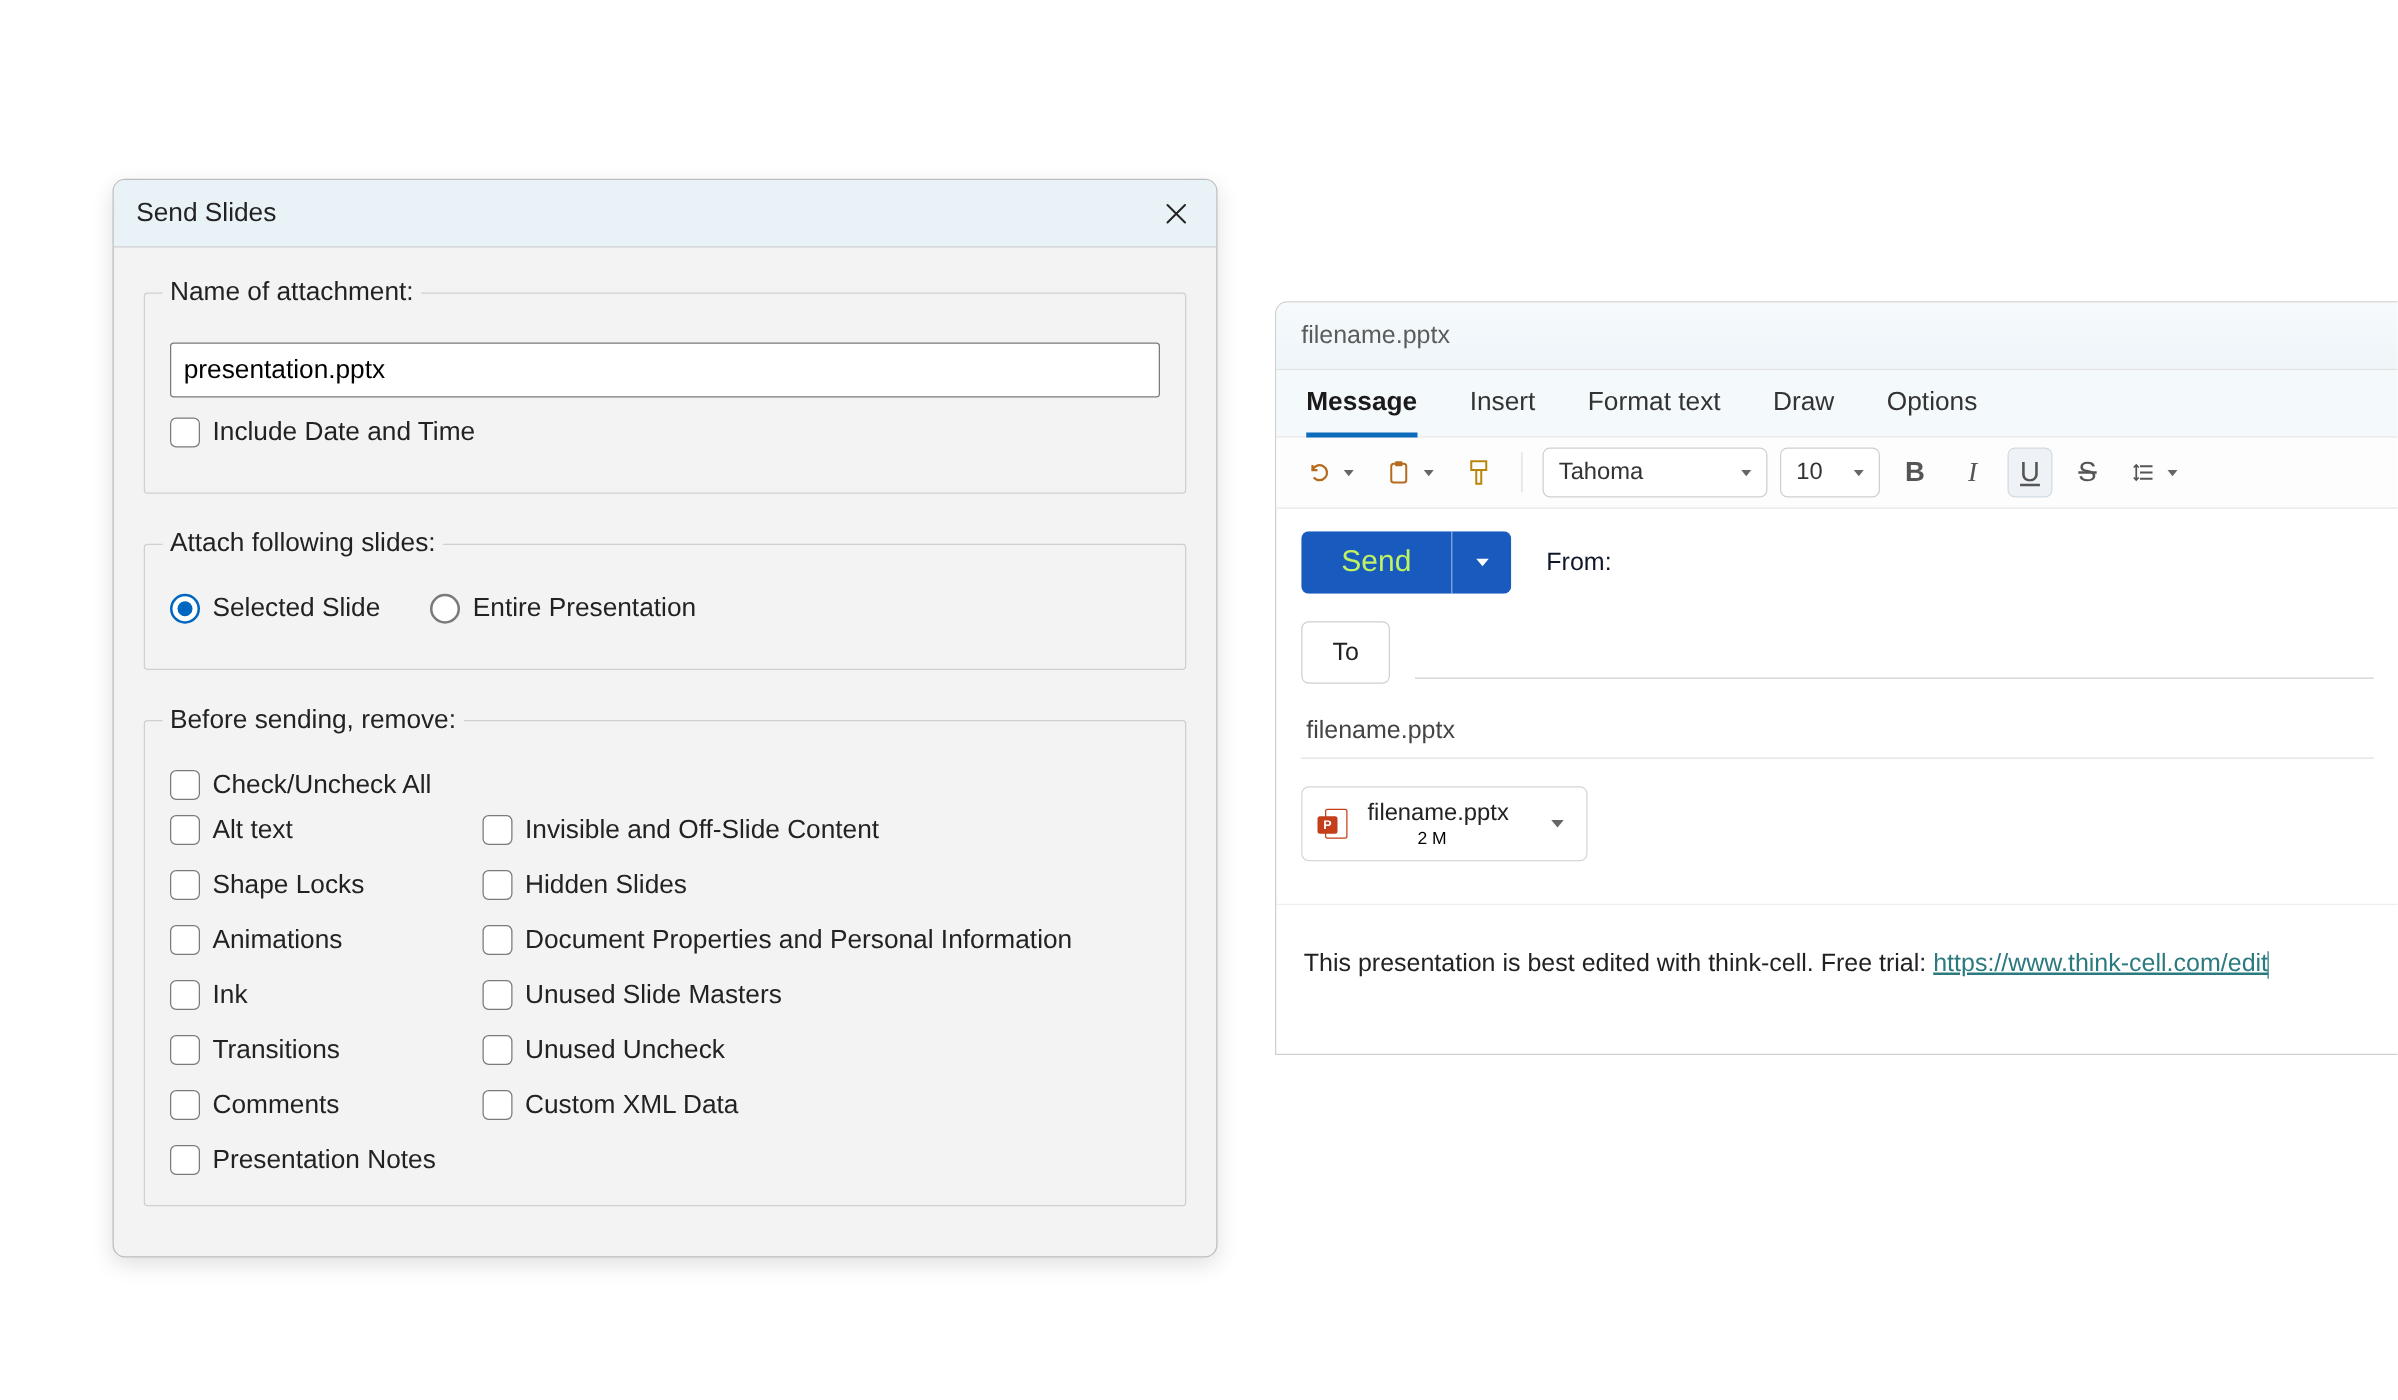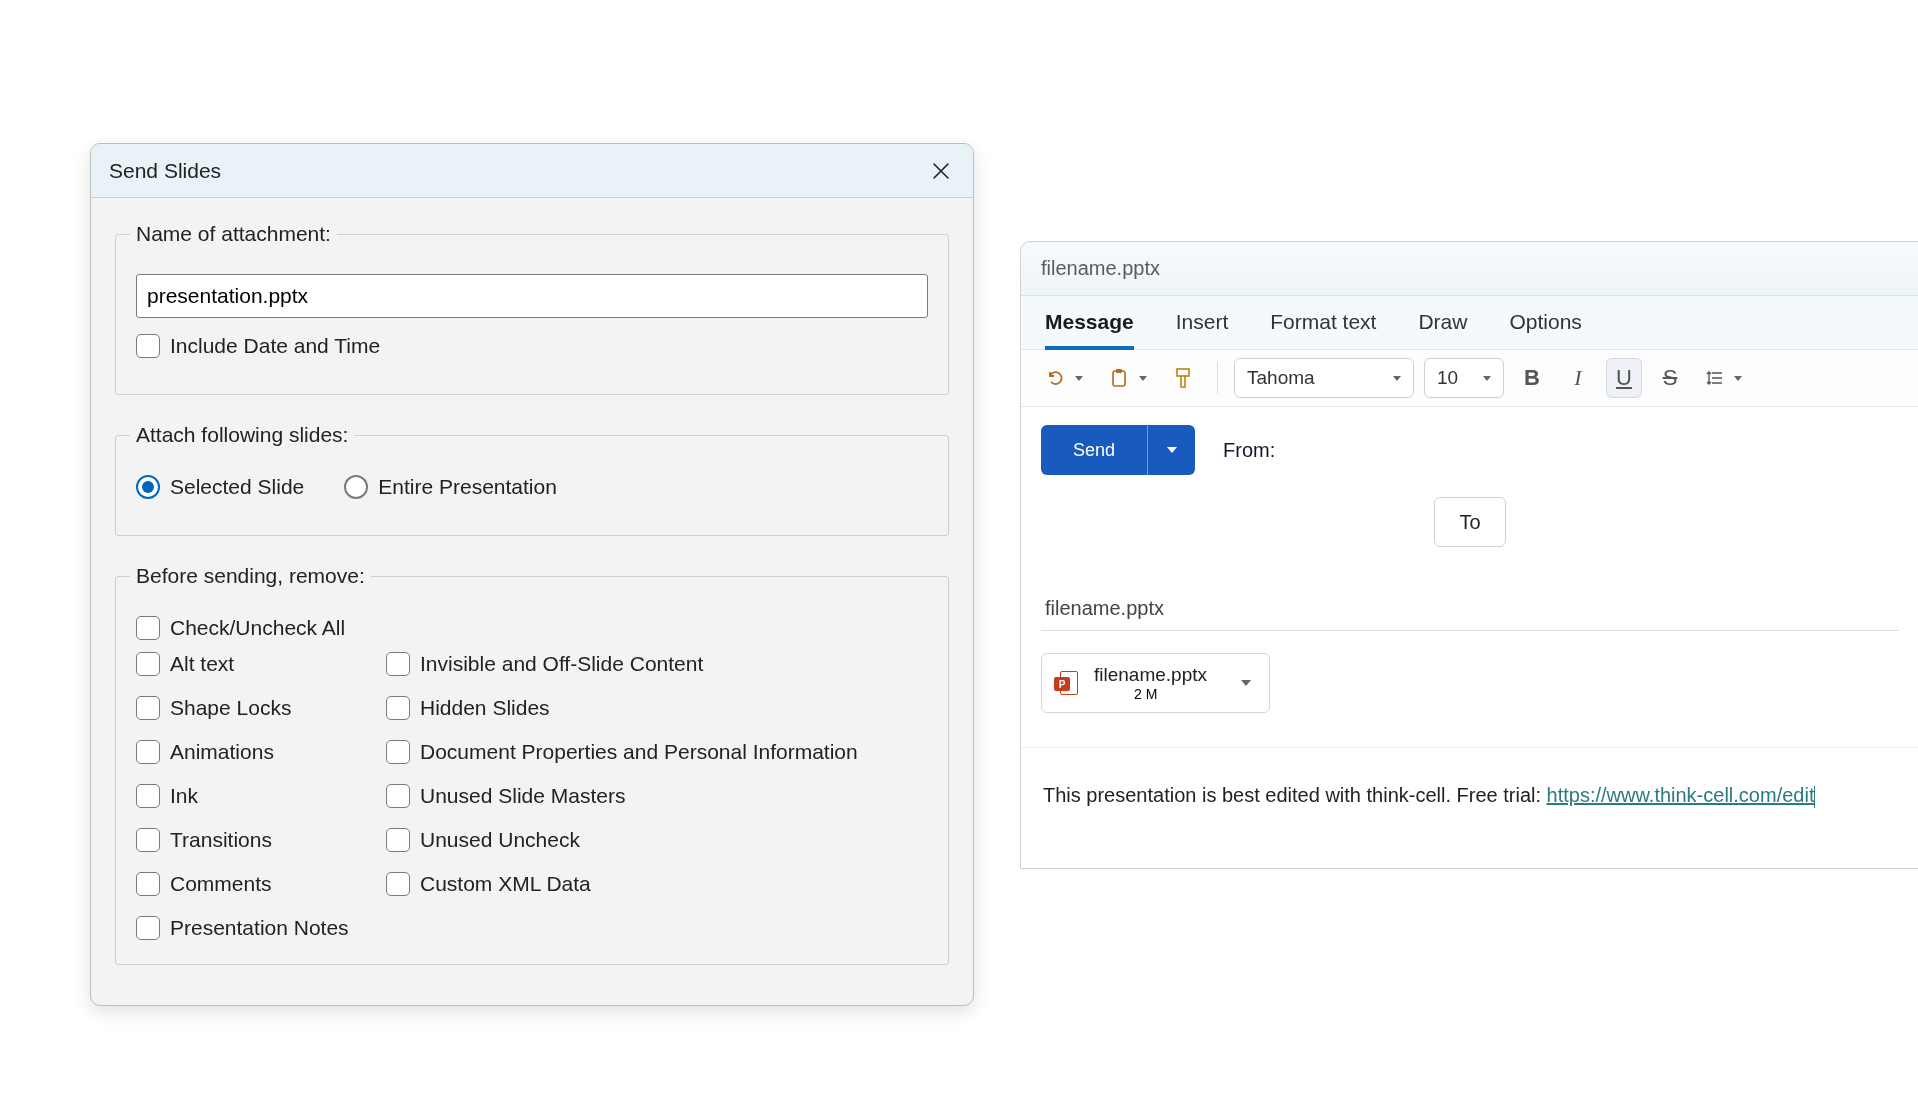--- a/index.html
+++ b/index.html
@@ -229,22 +229,22 @@
     margin-bottom: 22px;
   }
   .send-btn {
     display: flex;
     height: 50px;
     border-radius: 6px;
     overflow: hidden;
   }
   .send-main {
     background: #185abd;
-    color: #ffffff;
-    font-size: 18px;
+    color: #bef264;
+    font-size: 24px;
     padding: 0 32px;
     display: flex;
     align-items: center;
   }
   .send-dd {
     background: #185abd;
     border-left: 1px solid rgba(255,255,255,0.4);
     width: 48px;
     display: flex;
     align-items: center;
@@ -255,21 +255,20 @@
     border-left: 5px solid transparent;
     border-right: 5px solid transparent;
     border-top: 6px solid #fff;
   }
   .from-label { font-size: 20px; color: #0f172a; }
   .row2 {
     display: flex;
     align-items: center;
     gap: 20px;
     margin-bottom: 12px;
-    flex-direction: column;
   }
   .to-btn {
     border: 1px solid #d0d0d0;
     border-radius: 6px;
     height: 50px;
     padding: 0 24px;
     font-size: 20px;
     color: #222;
     display: flex;
     align-items: center;

